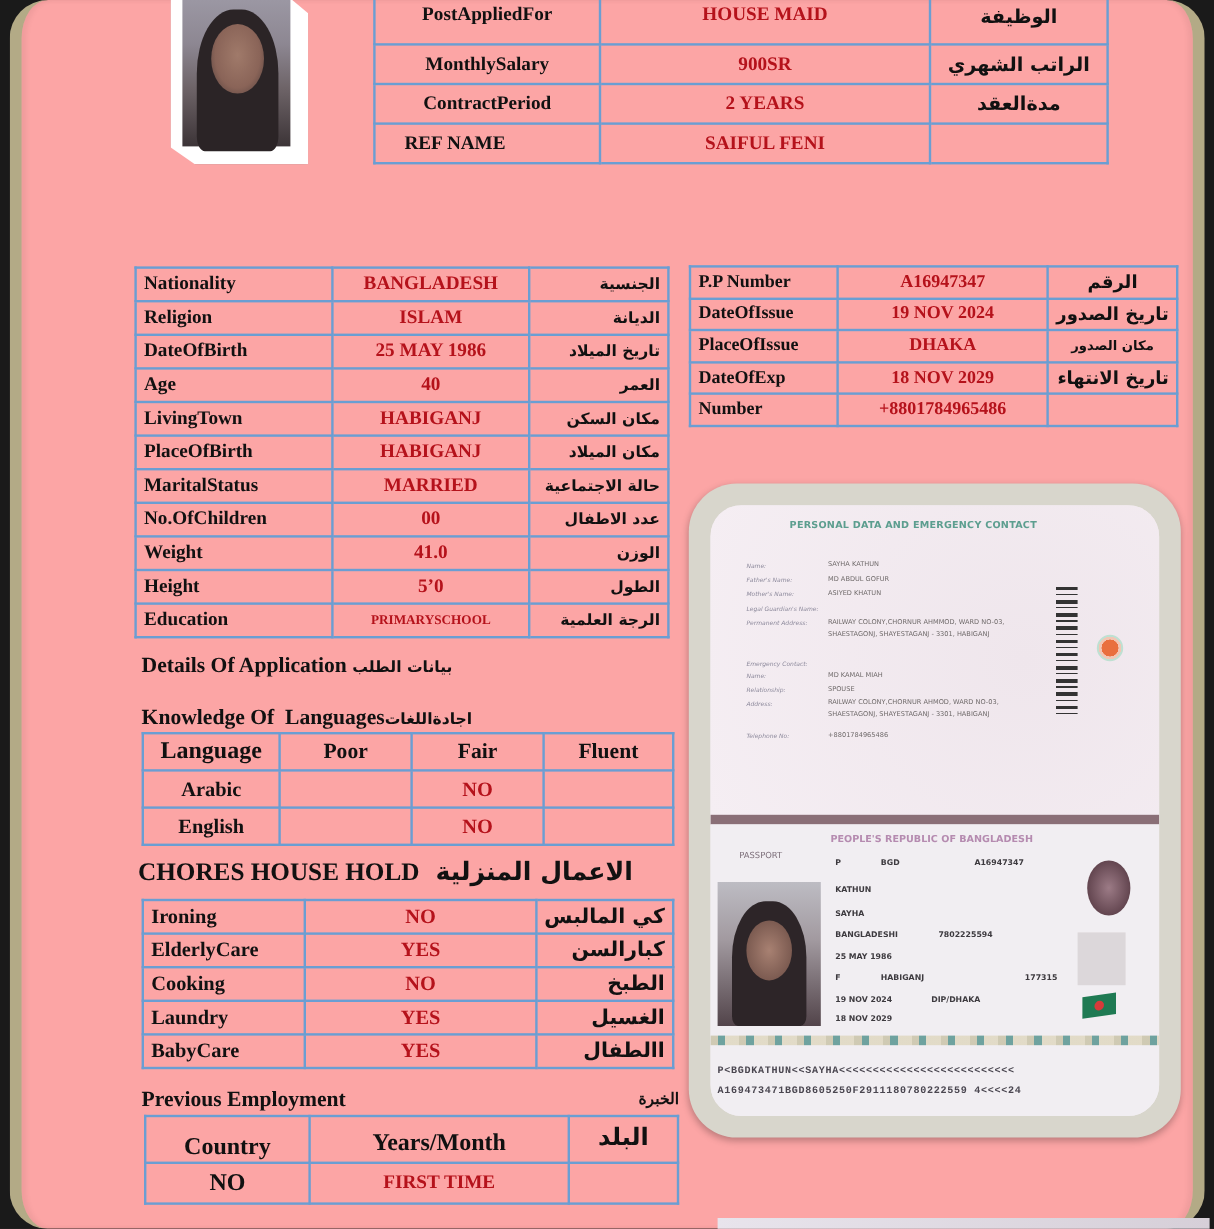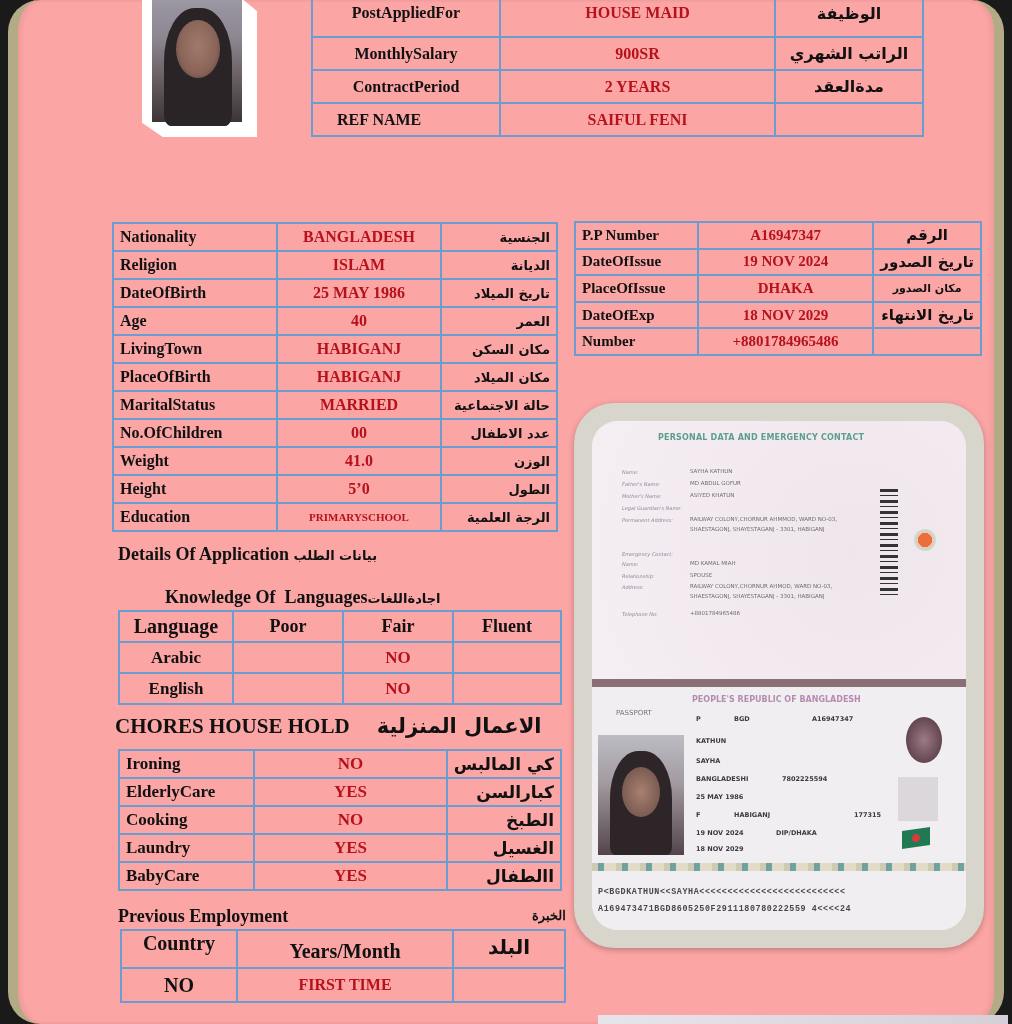--- a/index.html
+++ b/index.html
@@ -238,21 +238,21 @@
           <td class="ar"></td>
         </tr>
   </tbody>
     </table>
 
   <div class="section-title" style="left:100px;top:544px;">
     <span>Details Of Application</span>
     <span class="ar-inline">بيانات الطلب</span>
   </div>
 
-  <div class="section-title" style="left:100px;top:587px;margin-left:47px;">
+  <div class="section-title" style="left:100px;top:587px;">
     <span style="white-space:pre">Knowledge Of  Languages</span><span class="ar-inline">اجادةاللغات</span>
   </div>
   <table id="lang-table">
     <tbody>
         <tr>
       <td style="width:114px">Language</td>
       <td style="width:110px">Poor</td>
       <td style="width:110px">Fair</td>
       <td>Fluent</td>
     </tr>
@@ -266,21 +266,21 @@
       <td>English</td>
       <td class="red"></td>
       <td class="red">NO</td>
       <td class="red"></td>
     </tr>
   </tbody>
     </table>
 
   <div class="section-title" style="left:97px;top:714px;font-size:21px;">
     <span>CHORES HOUSE HOLD</span>
-    <span class="ar-inline" style="font-size:21px;margin-left:22px">الاعمال المنزلية</span>
+    <span class="ar-inline" style="font-size:21px;margin-left:8px">الاعمال المنزلية</span>
   </div>
   <table id="chores-table">
     <tbody>
         <tr>
           <td style="width:136px">Ironing</td>
           <td class="red" style="width:196px">NO</td>
           <td class="ar">كي المالبس</td>
         </tr>
     <tr>
           <td>ElderlyCare</td>
@@ -305,21 +305,21 @@
   </tbody>
     </table>
 
   <div class="section-title" style="left:100px;top:906px;">
     <span>Previous Employment</span>
   </div>
   <div class="section-title ar-inline" style="left:470px;top:908px;font-size:13px;margin-left:44px;">الخبرة</div>
   <table id="emp-table">
     <tbody>
         <tr>
-      <td class="ctr" style="width:116px;height:38px;vertical-align:top;padding-top:1px">Country</td>
+      <td class="ctr" style="width:137px;height:38px;vertical-align:top;padding-top:14px">Country</td>
       <td class="ctr" style="width:216px;height:38px;vertical-align:bottom;padding-bottom:4px">Years/Month</td>
       <td class="ar" style="text-align:center;vertical-align:top;padding-top:4px">البلد</td>
     </tr>
     <tr>
       <td class="ctr" style="height:34px">NO</td>
       <td class="red" style="font-size:16px">FIRST TIME</td>
       <td></td>
     </tr>
   </tbody>
     </table>

